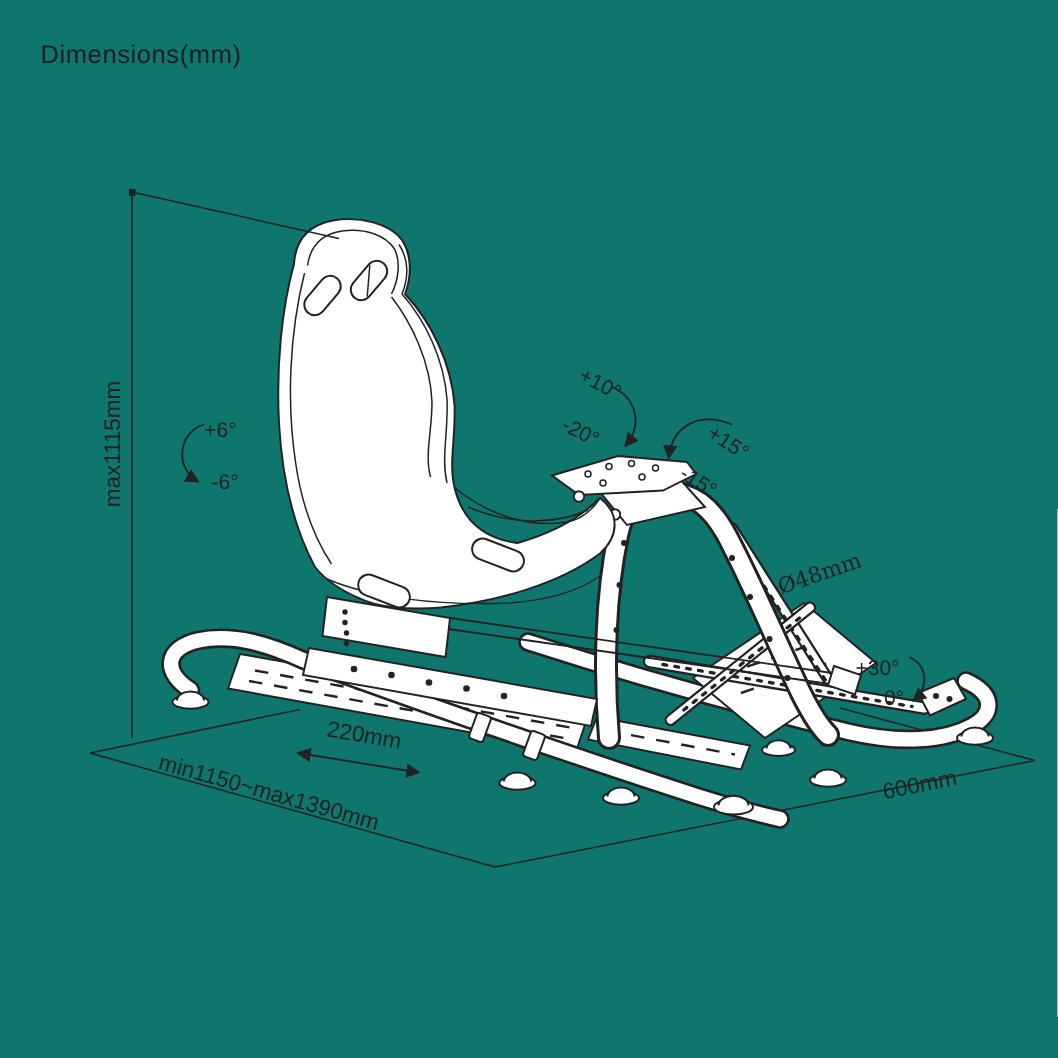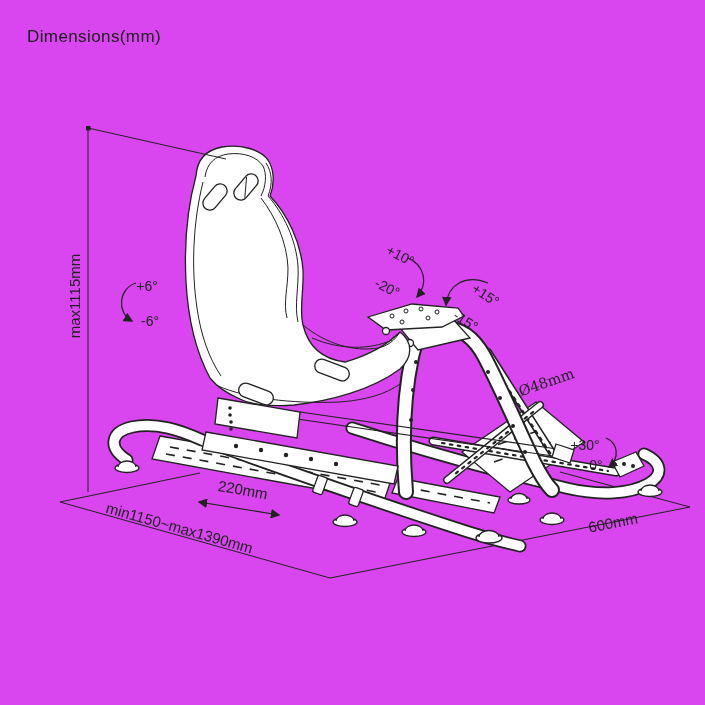--- a/index.html
+++ b/index.html
@@ -1,16 +1,16 @@
 <!DOCTYPE html>
 <html><head>
 <meta charset="utf-8">
 <style>
   html,body{margin:0;padding:0;background:#ffffff;}
-  #stage{position:relative;width:705px;height:705px;background:#d946ef;overflow:hidden;
+  #stage{position:relative;width:705px;height:705px;background:#0f766e;overflow:hidden;
          font-family:"Liberation Sans",sans-serif;}
   svg{position:absolute;left:0;top:0;}
   svg text{fill:#222;}
   .title{font-size:17px;letter-spacing:.4px;fill:#1c1c1c;}
   .lbl{font-size:15px;}
   .ang{font-size:14px;}
   .serif{font-family:"DejaVu Serif",serif;font-size:14.5px;}
   .ln{stroke:#222;stroke-width:1.2;fill:none;}
   .lnthin{stroke:#222;stroke-width:1;fill:none;}
   .fillw{fill:#fff;stroke:#222;stroke-width:1.3;}

